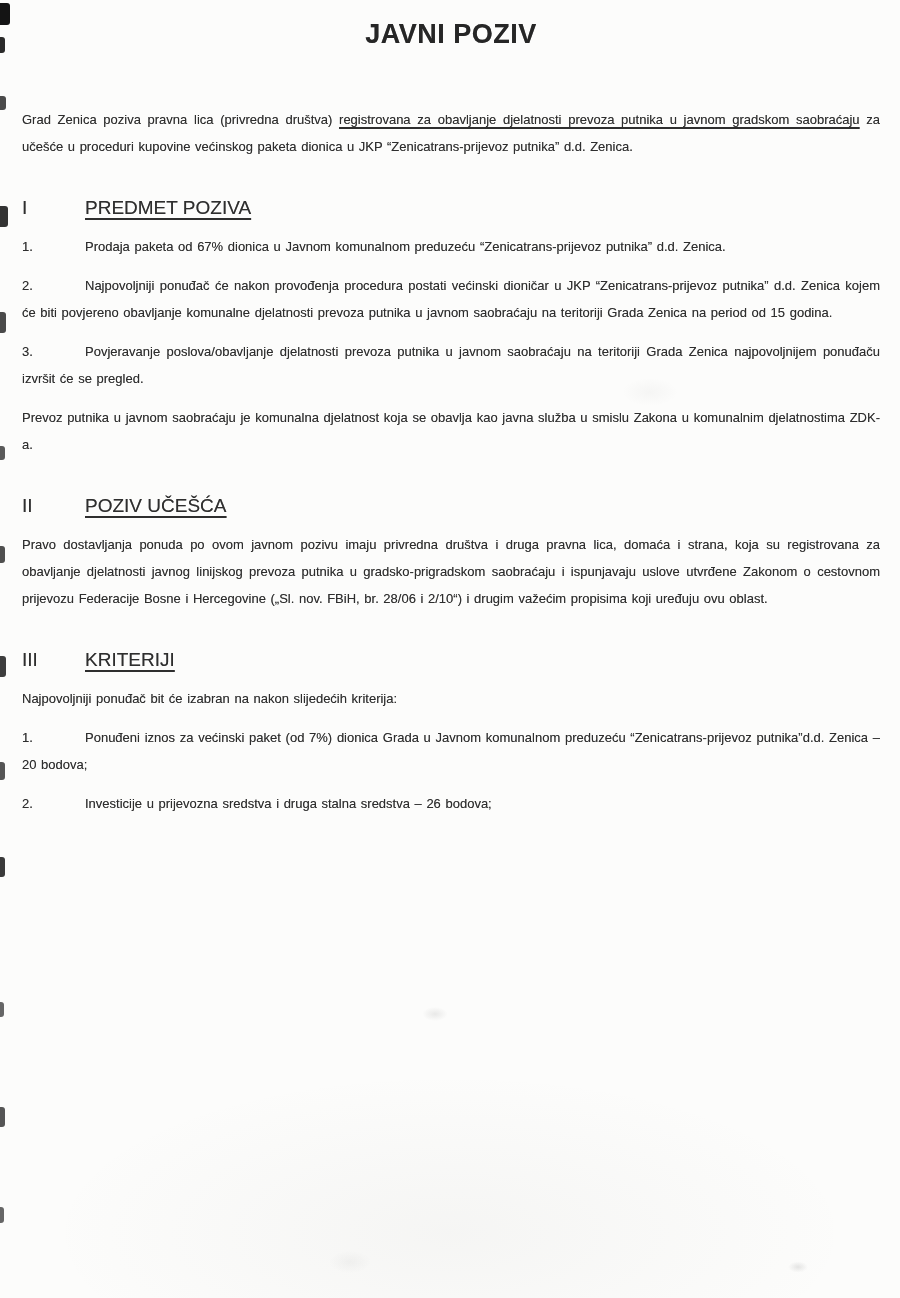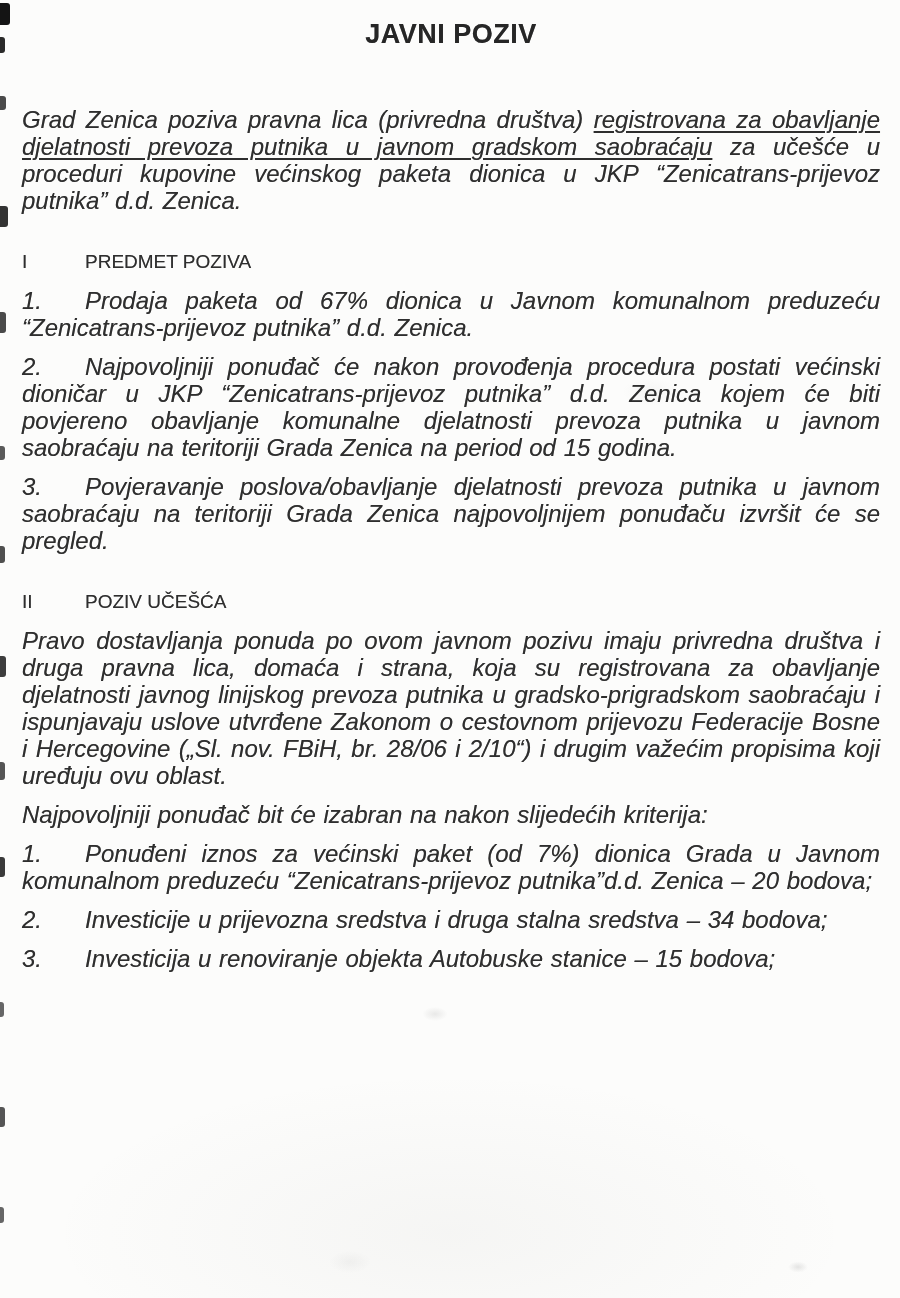--- a/index.html
+++ b/index.html
@@ -25,45 +25,45 @@
     font-size: 27px;
     line-height: 32px;
     font-weight: bold;
     text-align: center;
     letter-spacing: 0.5px;
     color: #262626;
     text-shadow: 0 0 0.6px rgba(40,40,40,0.55);
   }
   .para {
     margin: 10px 0 12px 0;
-    font-size: 24px;
+    font-size: 13px;
     line-height: 27px;
     text-align: justify;
     word-spacing: 1px;
     text-shadow: 0 0 0.6px rgba(46,46,46,0.5);
-    font-style: italic;
   }
   .section-heading {
     margin: 34px 0 12px 0;
     font-size: 19px;
     line-height: 27px;
     text-align: left;
     text-shadow: 0 0 0.6px rgba(46,46,46,0.5);
   }
   .num {
     display: inline-block;
     width: 63px;
   }
   .hnum { display: inline-block; width: 63px; }
   .ul-phrase {
     text-decoration: underline;
     text-decoration-thickness: 2px;
     text-underline-offset: 3px;
   }
   .heading-text {
+    text-decoration: underline;
     text-decoration-thickness: 2px;
     text-underline-offset: 4px;
   }
   .artifacts i {
     position: absolute;
     left: 0;
     display: block;
     border-radius: 0 3px 3px 0;
   }
 </style>
@@ -95,30 +95,31 @@
     <p class="para"><span>Grad Zenica poziva pravna lica (privredna društva) </span><span class="ul-phrase">registrovana za obavljanje djelatnosti prevoza putnika u javnom gradskom saobraćaju</span><span> za učešće u proceduri kupovine većinskog paketa dionica u JKP “Zenicatrans-prijevoz putnika” d.d. Zenica.</span></p>
 
     <p class="section-heading"><span class="hnum">I</span><span class="heading-text">PREDMET POZIVA</span></p>
 
     <p class="para"><span class="num">1.</span><span>Prodaja paketa od 67% dionica u Javnom komunalnom preduzeću “Zenicatrans-prijevoz putnika” d.d. Zenica.</span></p>
 
     <p class="para"><span class="num">2.</span><span>Najpovoljniji ponuđač će nakon provođenja procedura postati većinski dioničar u JKP “Zenicatrans-prijevoz putnika” d.d. Zenica kojem će biti povjereno obavljanje komunalne djelatnosti prevoza putnika u javnom saobraćaju na teritoriji Grada Zenica na period od 15 godina.</span></p>
 
     <p class="para"><span class="num">3.</span><span>Povjeravanje poslova/obavljanje djelatnosti prevoza putnika u javnom saobraćaju na teritoriji Grada Zenica najpovoljnijem ponuđaču izvršit će se pregled.</span></p>
 
+    <p class="para">Prevoz putnika u javnom saobraćaju je komunalna djelatnost koja se obavlja kao javna služba u smislu Zakona u komunalnim djelatnostima ZDK-a.</p>
 
 
 
     <p class="section-heading"><span class="hnum">II</span><span class="heading-text">POZIV UČEŠĆA</span></p>
 
     <p class="para">Pravo dostavljanja ponuda po ovom javnom pozivu imaju privredna društva i druga pravna lica, domaća i strana, koja su registrovana za obavljanje djelatnosti javnog linijskog prevoza putnika u gradsko-prigradskom saobraćaju i ispunjavaju uslove utvrđene Zakonom o cestovnom prijevozu Federacije Bosne i Hercegovine („Sl. nov. FBiH, br. 28/06 i 2/10“) i drugim važećim propisima koji uređuju ovu oblast.</p>
 
+    <p class="section-heading"><span class="hnum">III</span><span class="heading-text">KRITERIJI</span></p>
 
     <p class="para">Najpovoljniji ponuđač bit će izabran na nakon slijedećih kriterija:</p>
 
     <p class="para"><span class="num">1.</span><span>Ponuđeni iznos za većinski paket (od 7%) dionica Grada u Javnom komunalnom preduzeću “Zenicatrans-prijevoz putnika”d.d. Zenica – 20 bodova;</span></p>
 
-    <p class="para"><span class="num">2.</span><span>Investicije u prijevozna sredstva i druga stalna sredstva – 34 bodova;</span></p>
+    <p class="para"><span class="num">2.</span><span>Investicije u prijevozna sredstva i druga stalna sredstva – 26 bodova;</span></p>
 
-    <p class="para"><span class="num">3.</span><span>Investicija u renoviranje objekta Autobuske stanice – 15 bodova;</span></p>
 
   </div>
 </div>
 
 </body></html>

